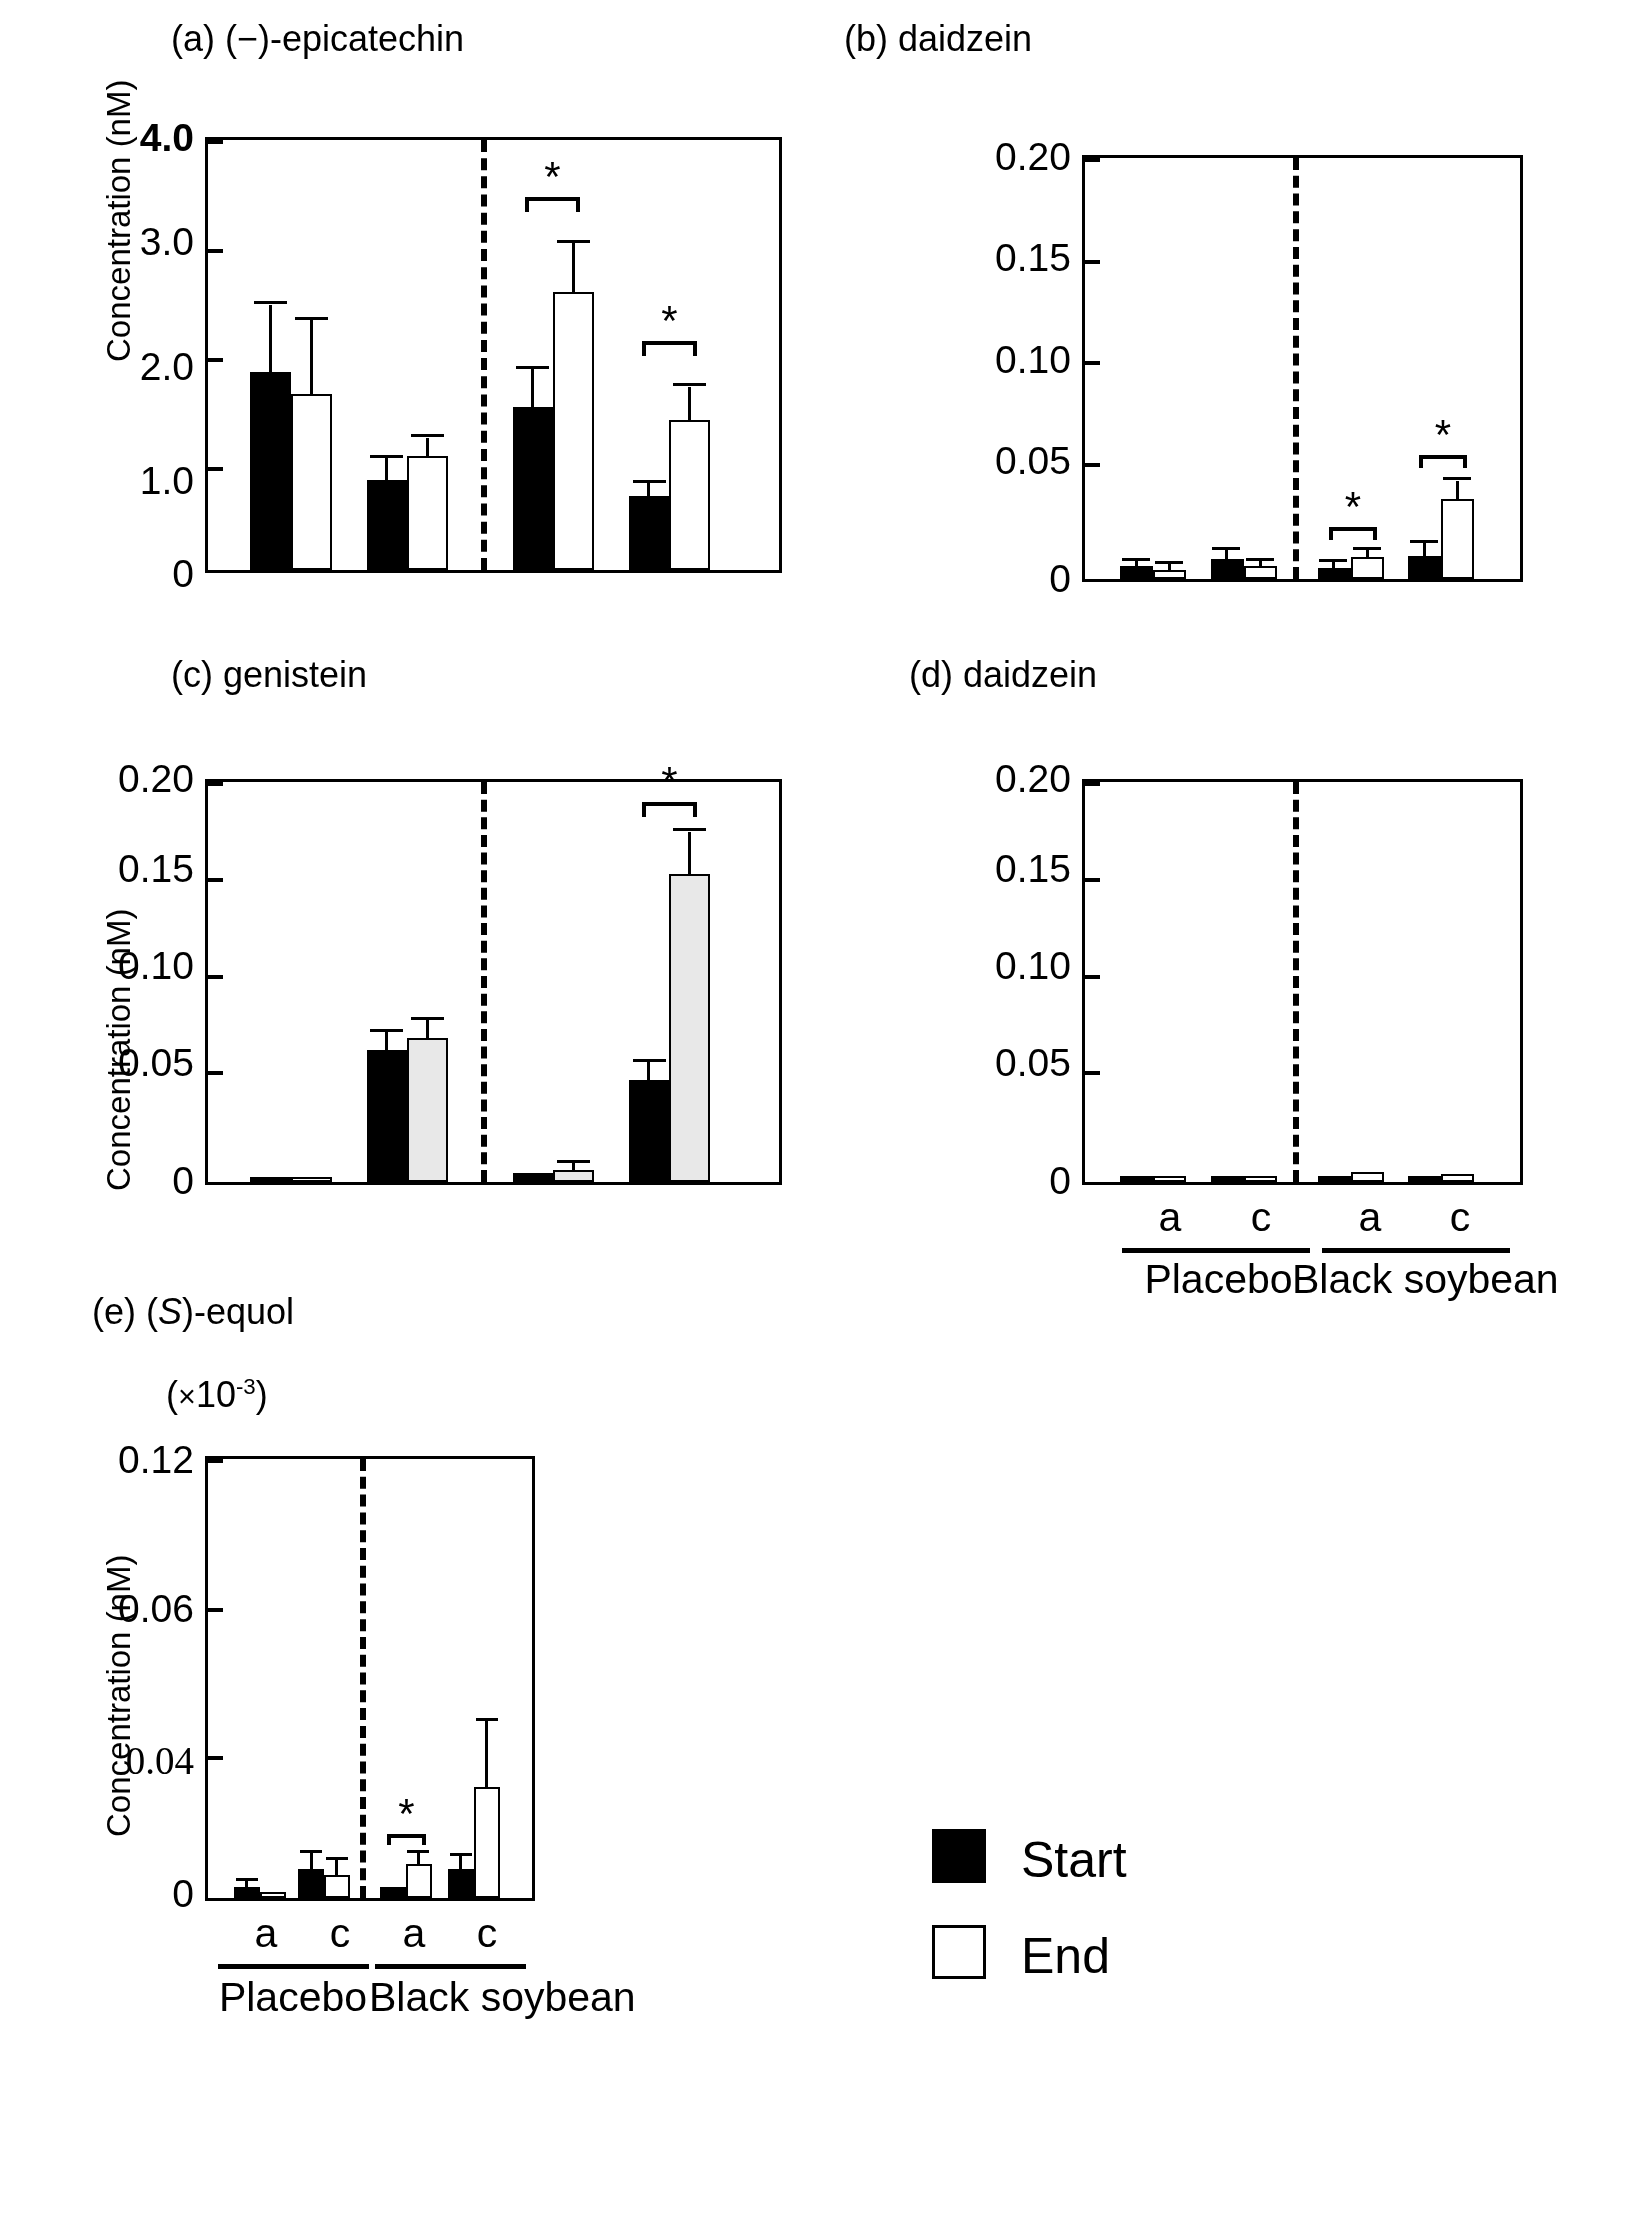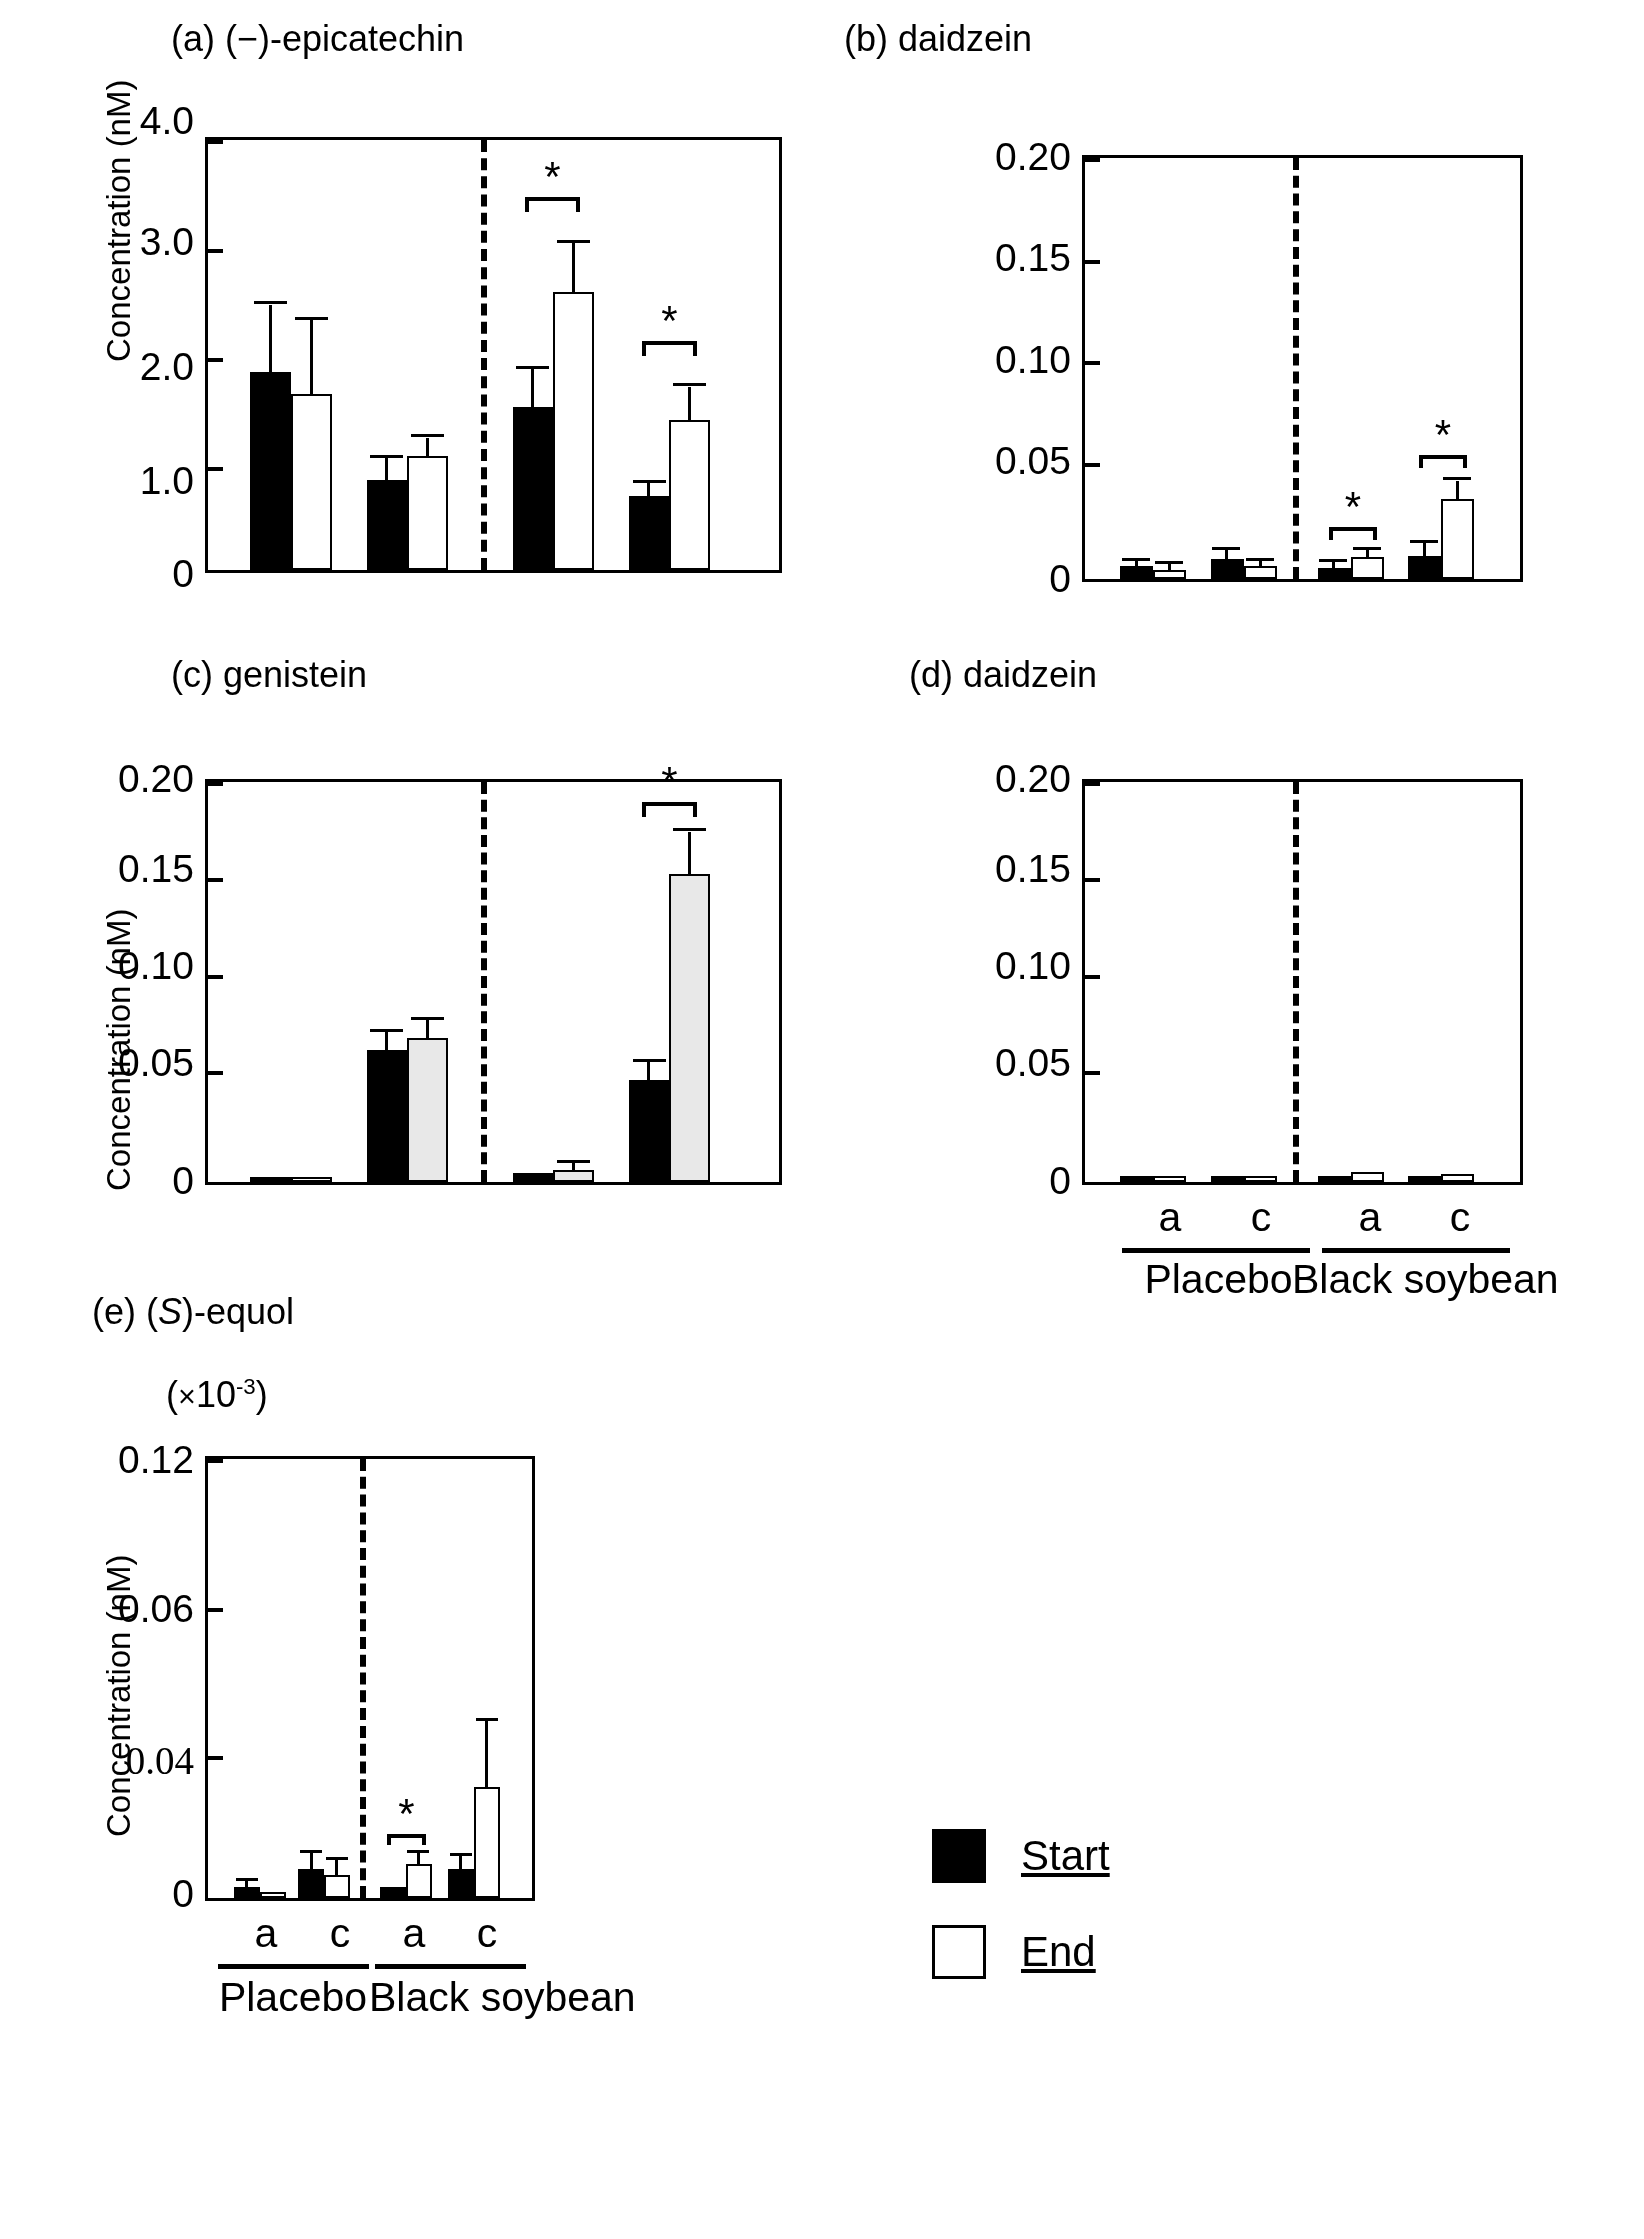--- a/index.html
+++ b/index.html
@@ -127,35 +127,34 @@
     position: absolute;
     width: 54px;
     height: 54px;
     border: 3.7px solid #000;
     box-sizing: border-box;
   }
   .legend-box.filled { background: #000; }
   .legend-box.open { background: #fff; }
   .legend-text {
     position: absolute;
-    font-size: 42px;
+    font-size: 50px;
     white-space: nowrap;
     line-height: 1;
-    text-decoration: underline;
   }
 </style>
 </head>
 <body>
 
 <div class="panel">
   <div class="panel-title" style="left:171px; top:18.5px;">(a) (−)-epicatechin</div>
 
   <div class="axis-label" style="left:100px; top:362px;">Concentration (nM)</div>
 
-  <div class="ytick" style="left:111px; top:101px; width:83px;">4.0</div>
+  <div class="ytick" style="left:111px; top:118px; width:83px;font-weight:bold;">4.0</div>
   <div class="ytick" style="left:111px; top:222px; width:83px;">3.0</div>
   <div class="ytick" style="left:111px; top:347px; width:83px;">2.0</div>
   <div class="ytick" style="left:111px; top:461px; width:83px;">1.0</div>
   <div class="ytick" style="left:111px; top:554px; width:83px;">0</div>
 
   <div class="plot" style="left:205px; top:137px; width:577px; height:436px;">
 
     <div class="tickmark" style="left:0; top:0;"></div>
     <div class="tickmark" style="left:0; top:109px;"></div>
     <div class="tickmark" style="left:0; top:218px;"></div>

